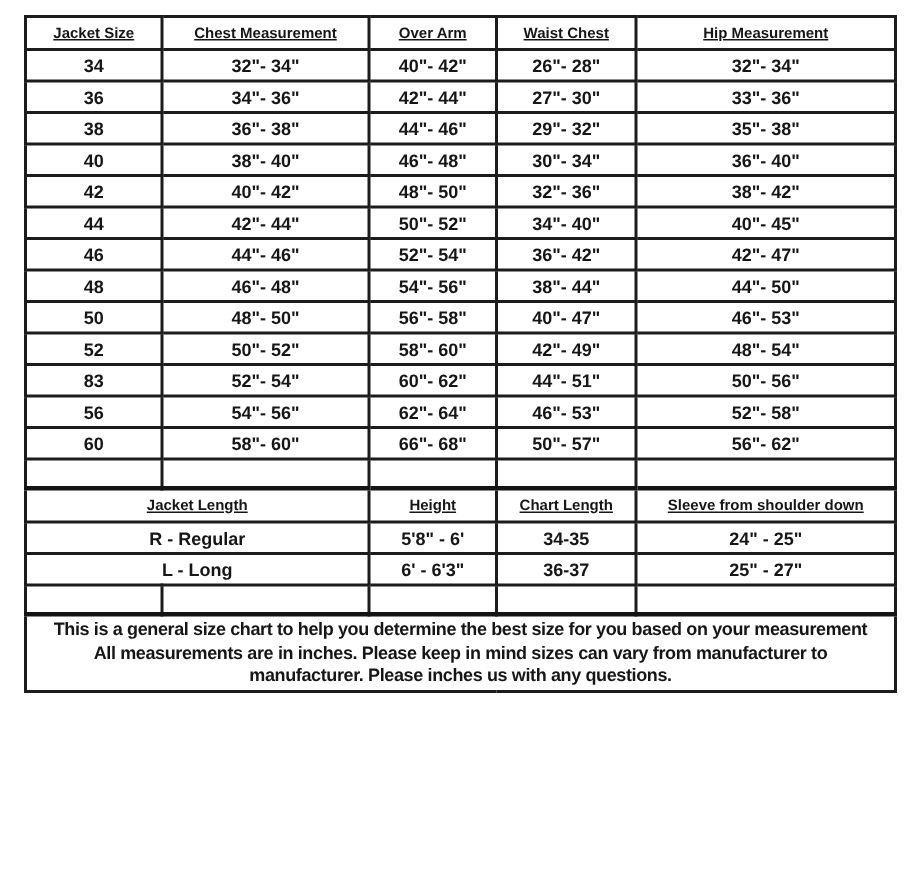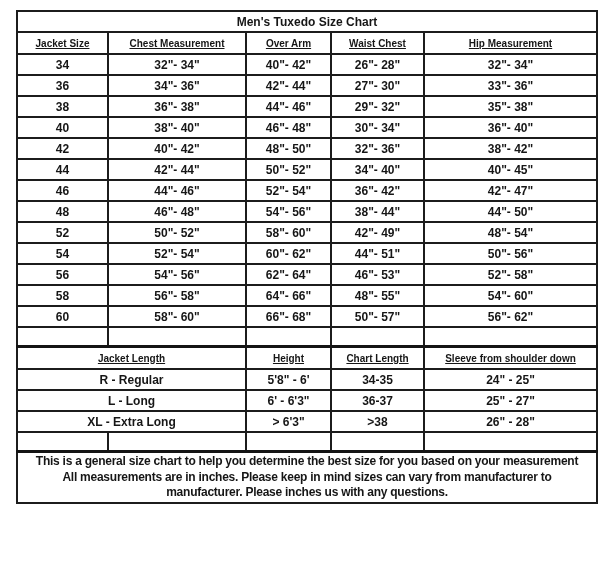--- a/index.html
+++ b/index.html
@@ -60,23 +60,20 @@
 <div class="canvas">
   <table class="size-chart">
     <colgroup>
       <col style="width:91px">
       <col style="width:138px">
       <col style="width:85px">
       <col style="width:93px">
       <col style="width:173px">
     </colgroup>
     <tbody>
-      <tr>
-        <td class="title-cell" colspan="5">Men's Tuxedo Size Chart</td>
-      </tr>
       <tr class="header-row" id="size-header-row">
           <td><span class="u">Jacket Size</span></td>
           <td><span class="u">Chest Measurement</span></td>
           <td><span class="u">Over Arm</span></td>
           <td><span class="u">Waist Chest</span></td>
           <td><span class="u">Hip Measurement</span></td>
         </tr>
     </tbody>
     <tbody id="size-rows">
         <tr>
@@ -129,48 +126,48 @@
           <td>42"- 47"</td>
         </tr>
         <tr>
           <td>48</td>
           <td>46"- 48"</td>
           <td>54"- 56"</td>
           <td>38"- 44"</td>
           <td>44"- 50"</td>
         </tr>
         <tr>
+          <td>50</td>
+          <td>48"- 50"</td>
+          <td>56"- 58"</td>
+          <td>40"- 47"</td>
+          <td>46"- 53"</td>
+        </tr>
+        <tr>
           <td>52</td>
           <td>50"- 52"</td>
           <td>58"- 60"</td>
           <td>42"- 49"</td>
           <td>48"- 54"</td>
         </tr>
         <tr>
-          <td>54</td>
+          <td>83</td>
           <td>52"- 54"</td>
           <td>60"- 62"</td>
           <td>44"- 51"</td>
           <td>50"- 56"</td>
         </tr>
         <tr>
           <td>56</td>
           <td>54"- 56"</td>
           <td>62"- 64"</td>
           <td>46"- 53"</td>
           <td>52"- 58"</td>
         </tr>
         <tr>
-          <td>58</td>
-          <td>56"- 58"</td>
-          <td>64"- 66"</td>
-          <td>48"- 55"</td>
-          <td>54"- 60"</td>
-        </tr>
-        <tr>
           <td>60</td>
           <td>58"- 60"</td>
           <td>66"- 68"</td>
           <td>50"- 57"</td>
           <td>56"- 62"</td>
         </tr>
       </tbody>
     <tbody>
       <tr class="spacer-row" id="spacer-row-1">
           <td></td>
@@ -193,26 +190,20 @@
           <td colspan="2">R - Regular</td>
           <td colspan="1">5'8" - 6'</td>
           <td colspan="1">34-35</td>
           <td colspan="1">24" - 25"</td>
         </tr>
         <tr>
           <td colspan="2">L - Long</td>
           <td colspan="1">6' - 6'3"</td>
           <td colspan="1">36-37</td>
           <td colspan="1">25" - 27"</td>
-        </tr>
-        <tr>
-          <td colspan="2">XL - Extra Long</td>
-          <td colspan="1">&gt; 6'3"</td>
-          <td colspan="1">&gt;38</td>
-          <td colspan="1">26" - 28"</td>
         </tr>
       </tbody>
     <tbody>
       <tr class="spacer-row" id="spacer-row-2">
           <td></td>
           <td></td>
           <td></td>
           <td></td>
           <td></td>
         </tr>

